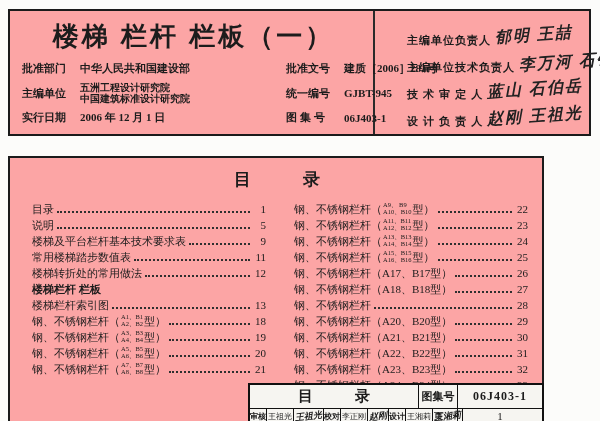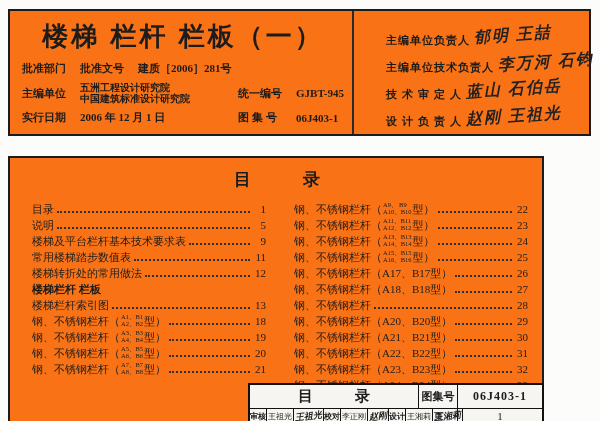--- a/index.html
+++ b/index.html
@@ -2,31 +2,31 @@
 <html><head>
 <meta charset="utf-8">
 <style>
   html,body{margin:0;padding:0;}
   body{
     width:600px;height:421px;position:relative;overflow:hidden;
     background:#fcfcfa;color:#1c1c1c;
     font-family:"Liberation Sans",sans-serif;
   }
   .page{position:absolute;left:8px;top:9px;width:583px;height:401px;}
-  .box{position:absolute;box-sizing:border-box;background:#f97316;border:2px solid #1b1b1b;}
+  .box{position:absolute;box-sizing:border-box;background:#fca5a5;border:2px solid #1b1b1b;}
 
   
   .header-box{left:0;top:0;width:583px;height:127px;display:flex;}
   .header-left{width:365px;box-sizing:border-box;border-right:2px solid #2a2a2a;padding:4px 8px 4px 12px;}
   .doc-title{margin:4px 0 7px;text-align:center;font-size:26px;font-weight:bold;letter-spacing:3px;}
   .meta-row{display:flex;align-items:center;margin-top:6px;font-size:11px;font-weight:bold;white-space:nowrap;}
   .m-label{width:58px;flex:0 0 auto;font-family:"Liberation Sans",sans-serif;}
   .m-val{width:158px;flex:0 0 auto;font-family:"Liberation Serif",serif;}
   .m-val .l2{display:block;font-size:10px;line-height:11px;}
-  .m-label2{width:58px;flex:0 0 auto;}
+  .m-label2{width:58px;flex:0 0 auto;margin-left:48px;}
   .m-val2{flex:1;font-family:"Liberation Serif",serif;}
   .header-right{flex:1;padding:10px 4px 6px 8px;box-sizing:border-box;}
   .off-row{display:flex;align-items:flex-end;height:27px;white-space:nowrap;margin-left:24px;}
   .off-role{font-size:11px;font-weight:bold;letter-spacing:1px;flex:0 0 auto;}
   .sig{font-family:"Liberation Serif",serif;font-style:italic;font-weight:bold;
        font-size:16px;letter-spacing:2px;margin-left:4px;display:inline-block;
        transform:rotate(-4deg) translateY(-2px);color:#222;}
 
   
   .content-box{left:0;top:147px;width:536px;height:270px;padding:8px 14px 8px 22px;}
@@ -75,20 +75,21 @@
 <body>
 
 <div class="page">
 
   <section class="box header-box">
     <div class="header-left">
       <h1 class="doc-title">楼梯 栏杆 栏板（一）</h1>
 
       <div class="meta-row">
         <span class="m-label">批准部门</span>
+        <span class="m-val">中华人民共和国建设部</span>
         <span class="m-label2">批准文号</span>
         <span class="m-val2">建质［2006］281号</span>
       </div>
 
       <div class="meta-row">
         <span class="m-label">主编单位</span>
         <span class="m-val">
             <span class="l2">五洲工程设计研究院</span>
             <span class="l2">中国建筑标准设计研究院</span>
           </span>

